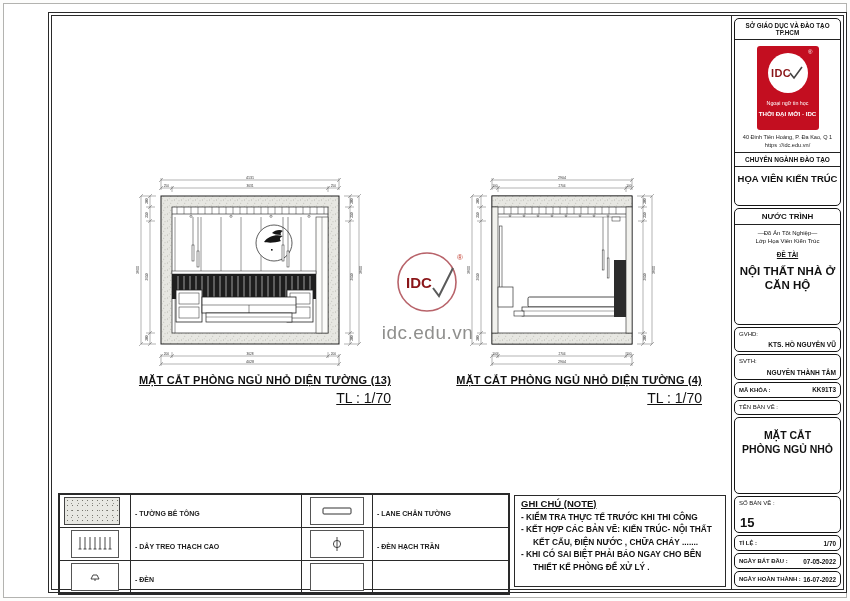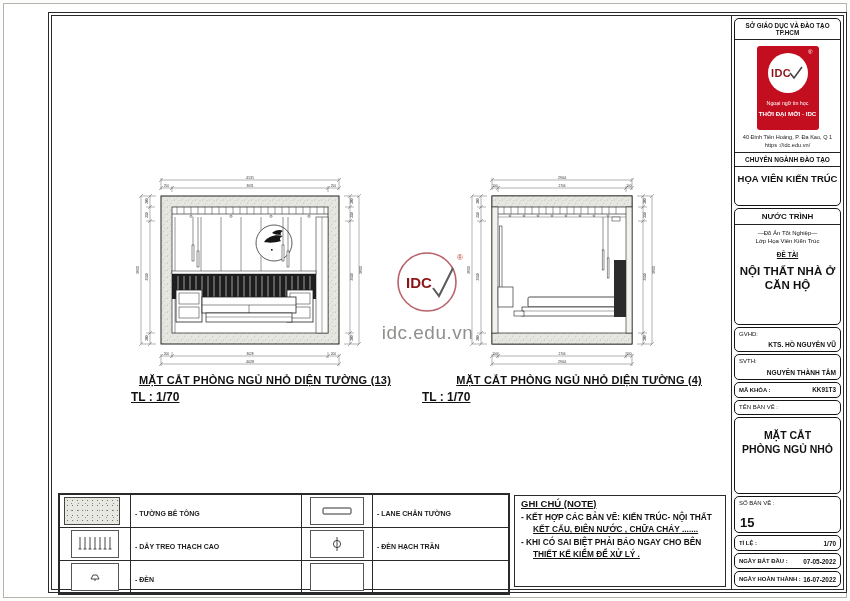--- a/index.html
+++ b/index.html
@@ -4,41 +4,41 @@
 <style>
   html,body{margin:0;padding:0;width:850px;height:601px;background:#fdfdfc;overflow:hidden;
     font-family:"Liberation Sans","DejaVu Sans",sans-serif;color:#111;}
   .abs{position:absolute;}
   .outer-border{position:absolute;inset:3px;border:1px solid #b3b3b0;background:#fff;}
   .frame{position:absolute;left:48px;top:12px;width:797px;height:579px;border:1px solid #2a2a2a;}
   .frame-inner{position:absolute;inset:2px;border:1px solid #2a2a2a;background:#fff;}
   
   .dwg-title{position:absolute;text-align:right;font-weight:bold;font-size:11px;
     text-decoration:underline;letter-spacing:.2px;white-space:nowrap;}
-  .dwg-scale{position:absolute;text-align:left;font-weight:bold;font-size:12px;text-decoration:underline;}
+  .dwg-scale{position:absolute;text-align:right;font-weight:normal;font-size:14px;text-decoration:underline;}
   
   .watermark{position:absolute;left:318px;top:232px;width:115px;text-align:center;}
   .wm-domain{font-size:19px;color:#8f8f8d;letter-spacing:.5px;margin-top:2px;}
   
   .legend{position:absolute;left:6px;top:477px;width:452px;height:96px;border-collapse:collapse;}
   .legend td{border:1px solid #2a2a2a;height:32px;padding:0 4px;vertical-align:middle;}
   .legend{border:2px solid #2a2a2a;}
   .legend .lbl{font-size:7px;font-weight:bold;color:#1c1c1c;}
   .sw{border:1.5px solid #555;background:#fff;margin:0 auto;display:flex;align-items:center;justify-content:center;}
   .sw-stipple{width:54px;height:26px;border:1px solid #444;background-color:#e8e8e3;
     background-image:radial-gradient(#75756d .5px,transparent .65px),radial-gradient(#90908a .45px,transparent .6px);
     background-size:5px 5px,7px 7px;background-position:0 0,3px 2px;}
   .sw-box{width:46px;height:26px;}
   .sw-box2{width:52px;height:26px;}
   
   .notes{position:absolute;left:462px;top:479px;width:212px;height:92px;border:1px solid #2a2a2a;
     padding:2px 6px;box-sizing:border-box;}
   .notes-h{font-size:9.5px;font-weight:bold;text-decoration:underline;margin-bottom:2px;}
   .note-line{font-size:8.3px;font-weight:bold;line-height:1.5;white-space:nowrap;}
-  .note-indent{padding-left:12px;text-decoration:underline;}
+  .note-indent{padding-left:12px;}
   
   .titleblock{position:absolute;top:0;right:0;bottom:0;width:112px;border-left:1px solid #2a2a2a;
     background:#fff;padding:2px 2px;box-sizing:border-box;display:flex;flex-direction:column;}
   .tb-box{border:1.5px solid #151515;border-radius:5px;background:#fff;margin-bottom:2px;
     box-sizing:border-box;overflow:hidden;}
   .tb-hd{font-size:6.3px;font-weight:bold;text-align:center;padding:3px 1px;border-bottom:1px solid #222;}
   .logo{width:62px;height:84px;background:#c30e20;border-radius:3px;margin:6px auto 4px;position:relative;}
   .logo-circle{position:absolute;left:11px;top:7px;width:40px;height:40px;background:#fff;border-radius:50%;
     display:flex;align-items:center;justify-content:center;}
   .logo-idc{font-size:11px;font-weight:bold;color:#8a1518;letter-spacing:.3px;}
@@ -305,24 +305,25 @@
       </td>
       <td>
         <span class="lbl"></span>
       </td>
     </tr>
   </tbody>
       </table>
 
   <div class="notes">
     <div class="notes-h">GHI CHÚ (NOTE)</div>
+    <div class="note-line">- KIỂM TRA THỰC TẾ TRƯỚC KHI THI CÔNG</div>
     <div class="note-line">- KẾT HỢP CÁC BẢN VẼ: KIẾN TRÚC- NỘI THẤT</div>
     <div class="note-line note-indent">KẾT CẤU, ĐIỆN NƯỚC , CHỮA CHÁY .......</div>
     <div class="note-line">- KHI CÓ SAI BIỆT PHẢI BÁO NGAY CHO BÊN</div>
-    <div class="note-line note-indent">THIẾT KẾ KIỂM ĐỂ XỬ LÝ .</div>
+    <div class="note-line note-indent">THIẾT KẾ PHÒNG ĐỂ XỬ LÝ .</div>
   </div>
 
   <div class="titleblock">
 
     <div class="tb-box" style="height:190px">
       <div class="tb-hd">SỞ GIÁO DỤC VÀ ĐÀO TẠO TP.HCM</div>
       <div class="logo">
         <span class="logo-reg">®</span>
         <div class="logo-circle">
           <span class="logo-idc">IDC</span>

